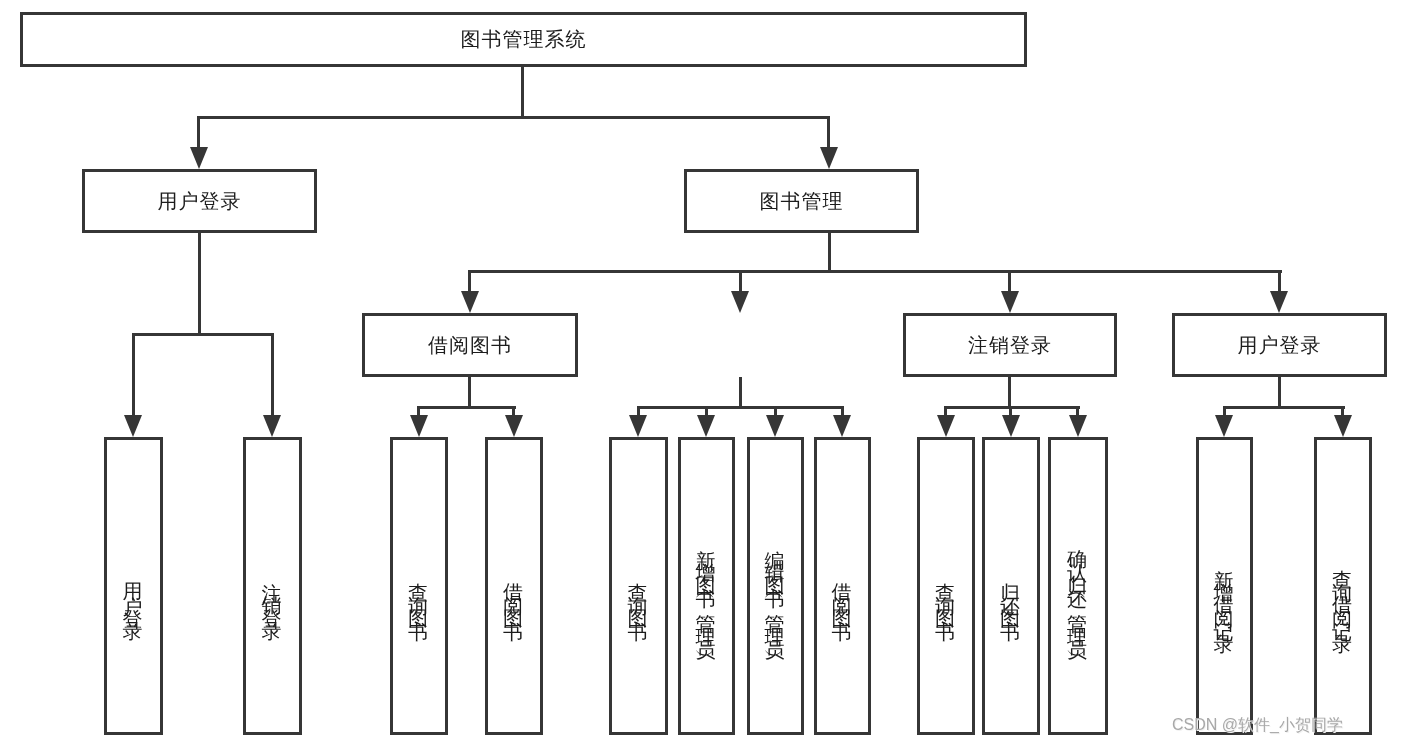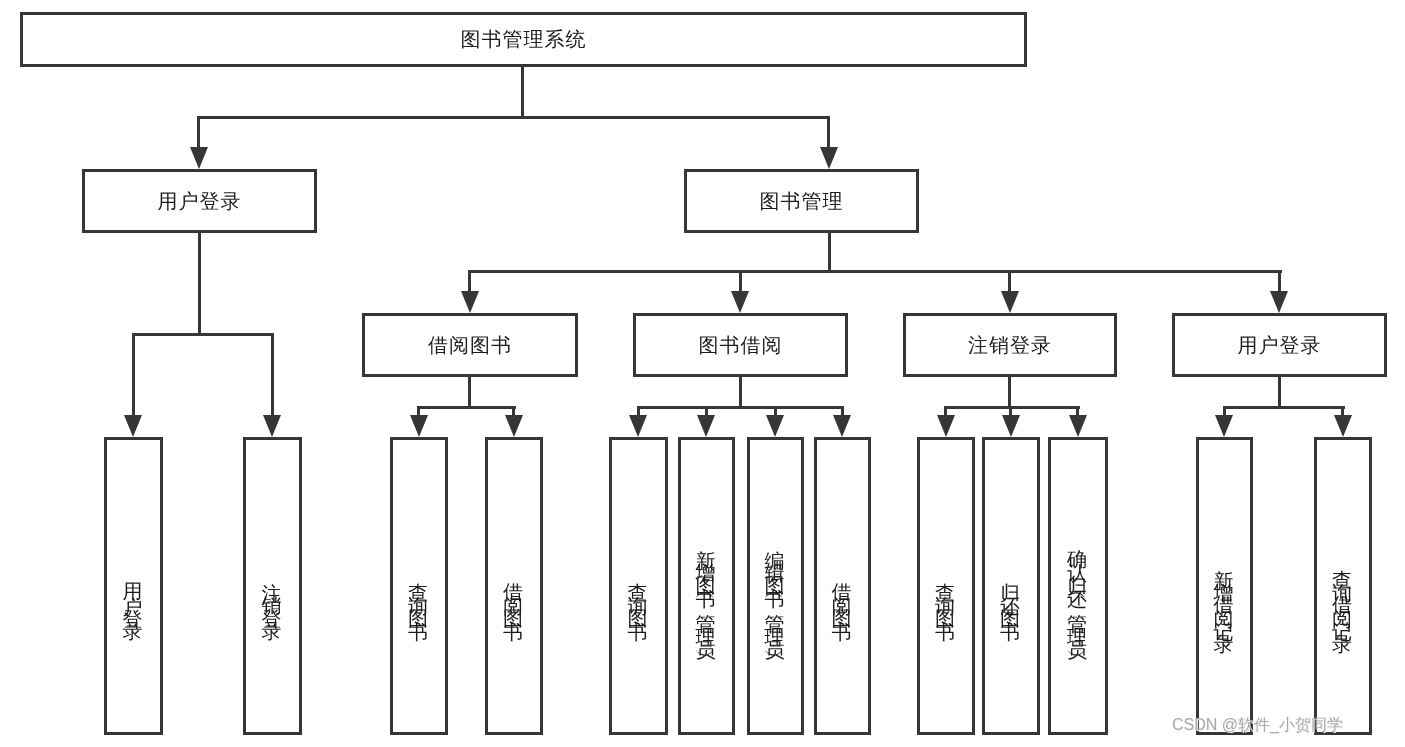--- a/index.html
+++ b/index.html
@@ -92,23 +92,20 @@
   <div class="vl" style="left:1008px;top:270px;height:23px"></div>
   <div class="vl" style="left:1278px;top:270px;height:23px"></div>
   <div class="ar" style="left:461px;top:291px"></div>
   <div class="ar" style="left:731px;top:291px"></div>
   <div class="ar" style="left:1001px;top:291px"></div>
   <div class="ar" style="left:1270px;top:291px"></div>
 
   <div class="node h-node" style="left:362px;top:313px;width:216px;height:64px">
     <span class="lbl">借阅图书</span>
   </div>
-  <div class="node h-node" style="left:633px;top:313px;width:215px;height:64px">
-    <span class="lbl">图书借阅</span>
-  </div>
   <div class="node h-node" style="left:903px;top:313px;width:214px;height:64px">
     <span class="lbl">注销登录</span>
   </div>
   <div class="node h-node" style="left:1172px;top:313px;width:215px;height:64px">
     <span class="lbl">用户登录</span>
   </div>
 
   <div class="vl" style="left:468px;top:377px;height:31px"></div>
   <div class="hl" style="left:417px;top:406px;width:99px"></div>
   <div class="vl" style="left:417px;top:406px;height:13px"></div>

